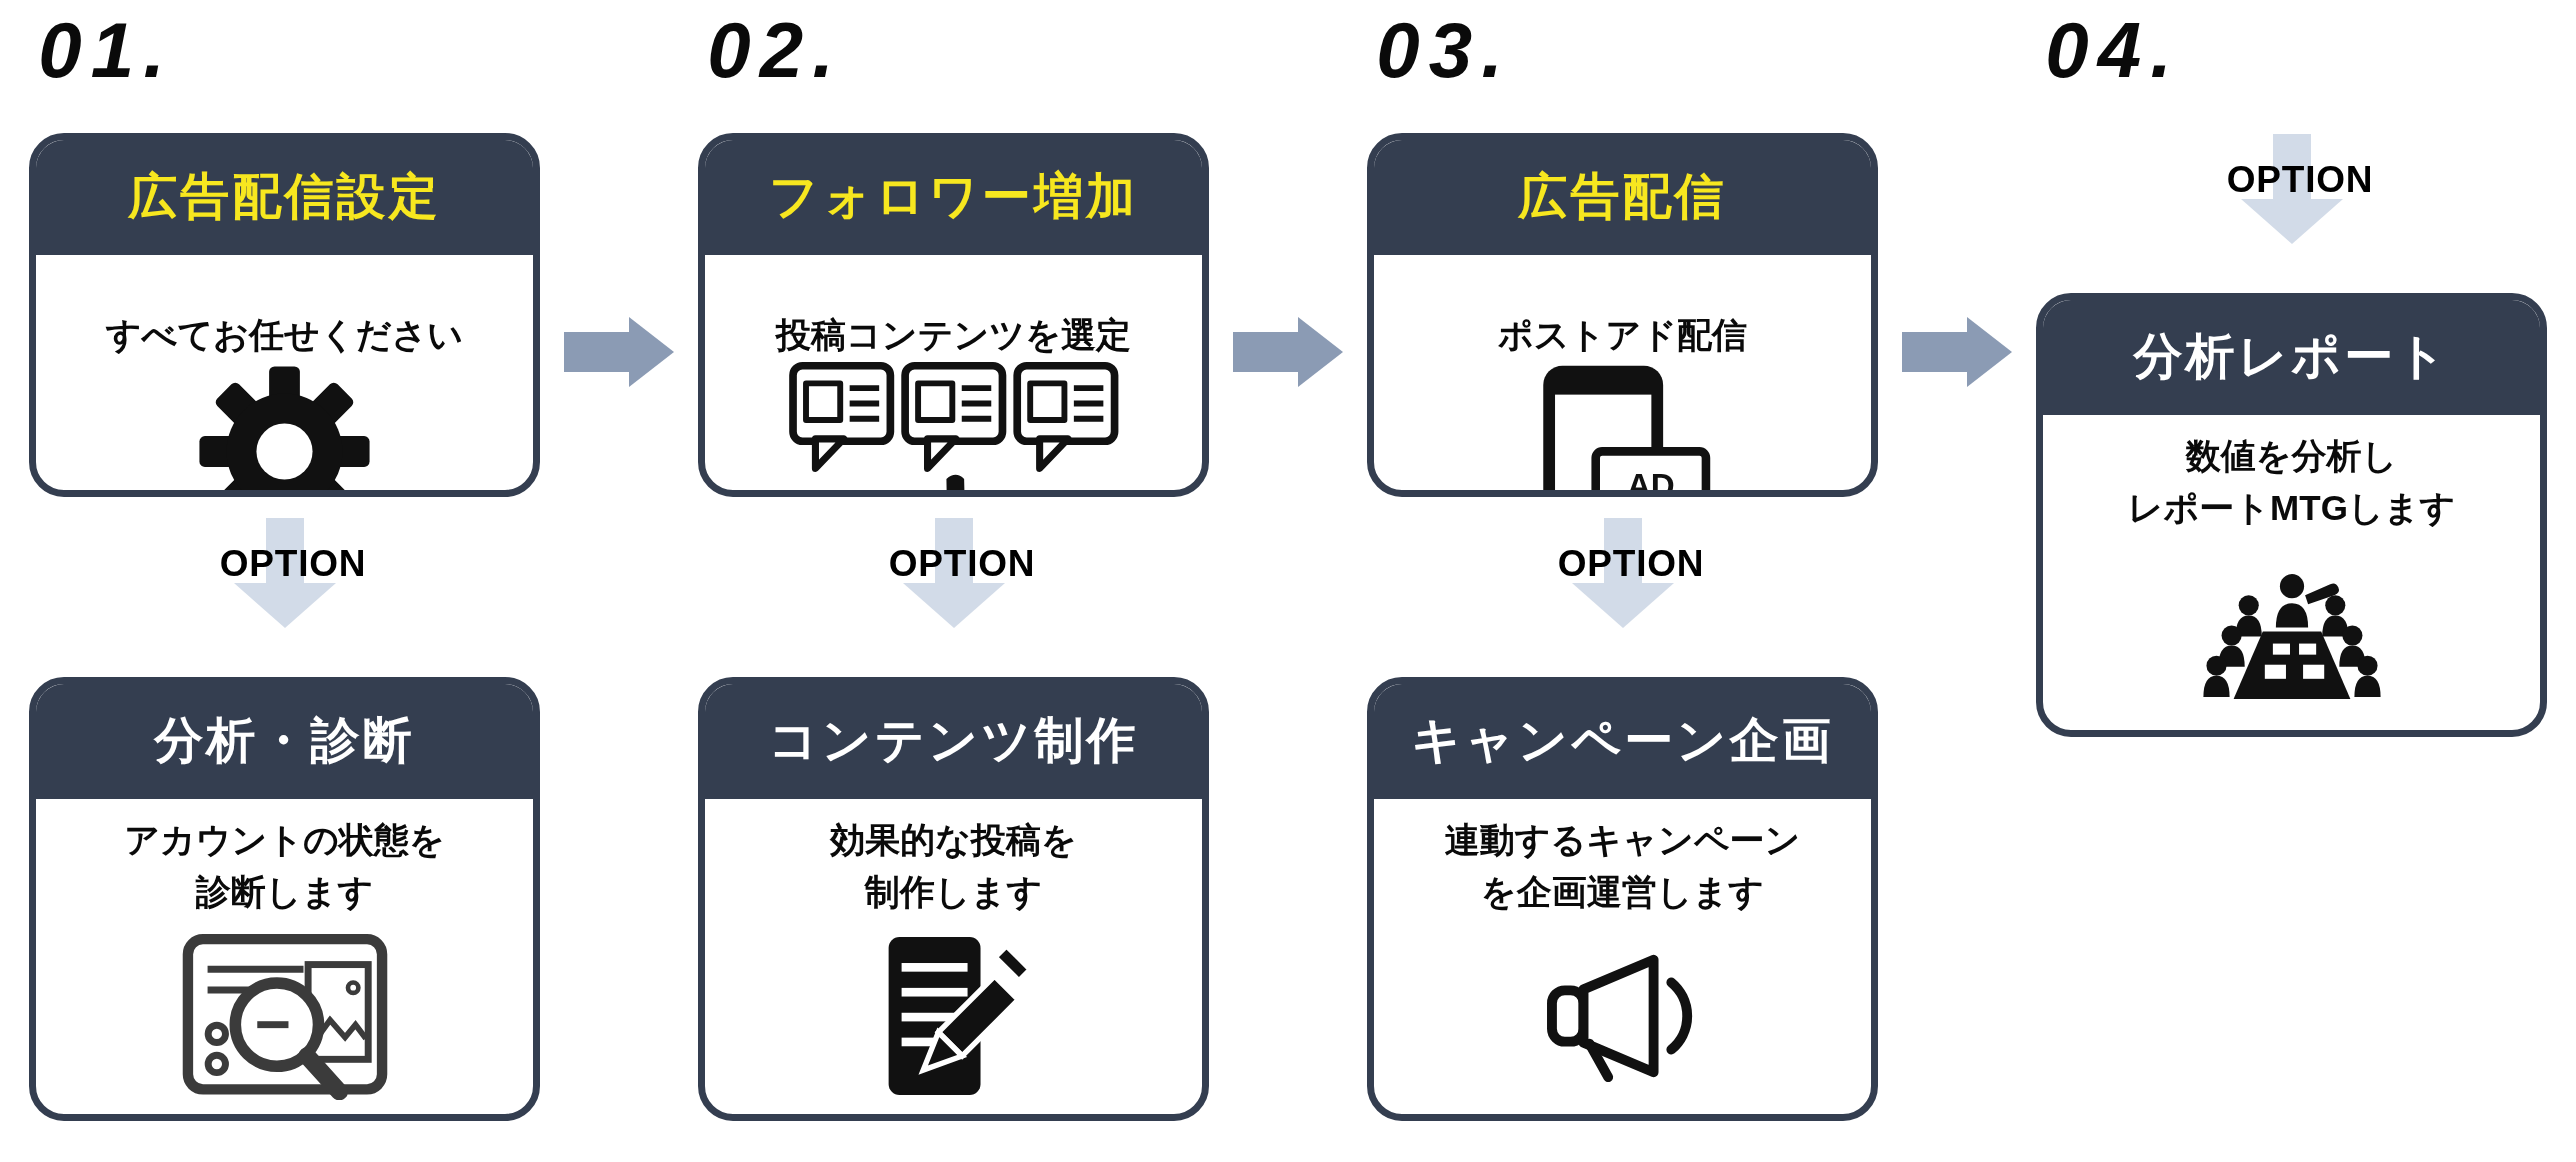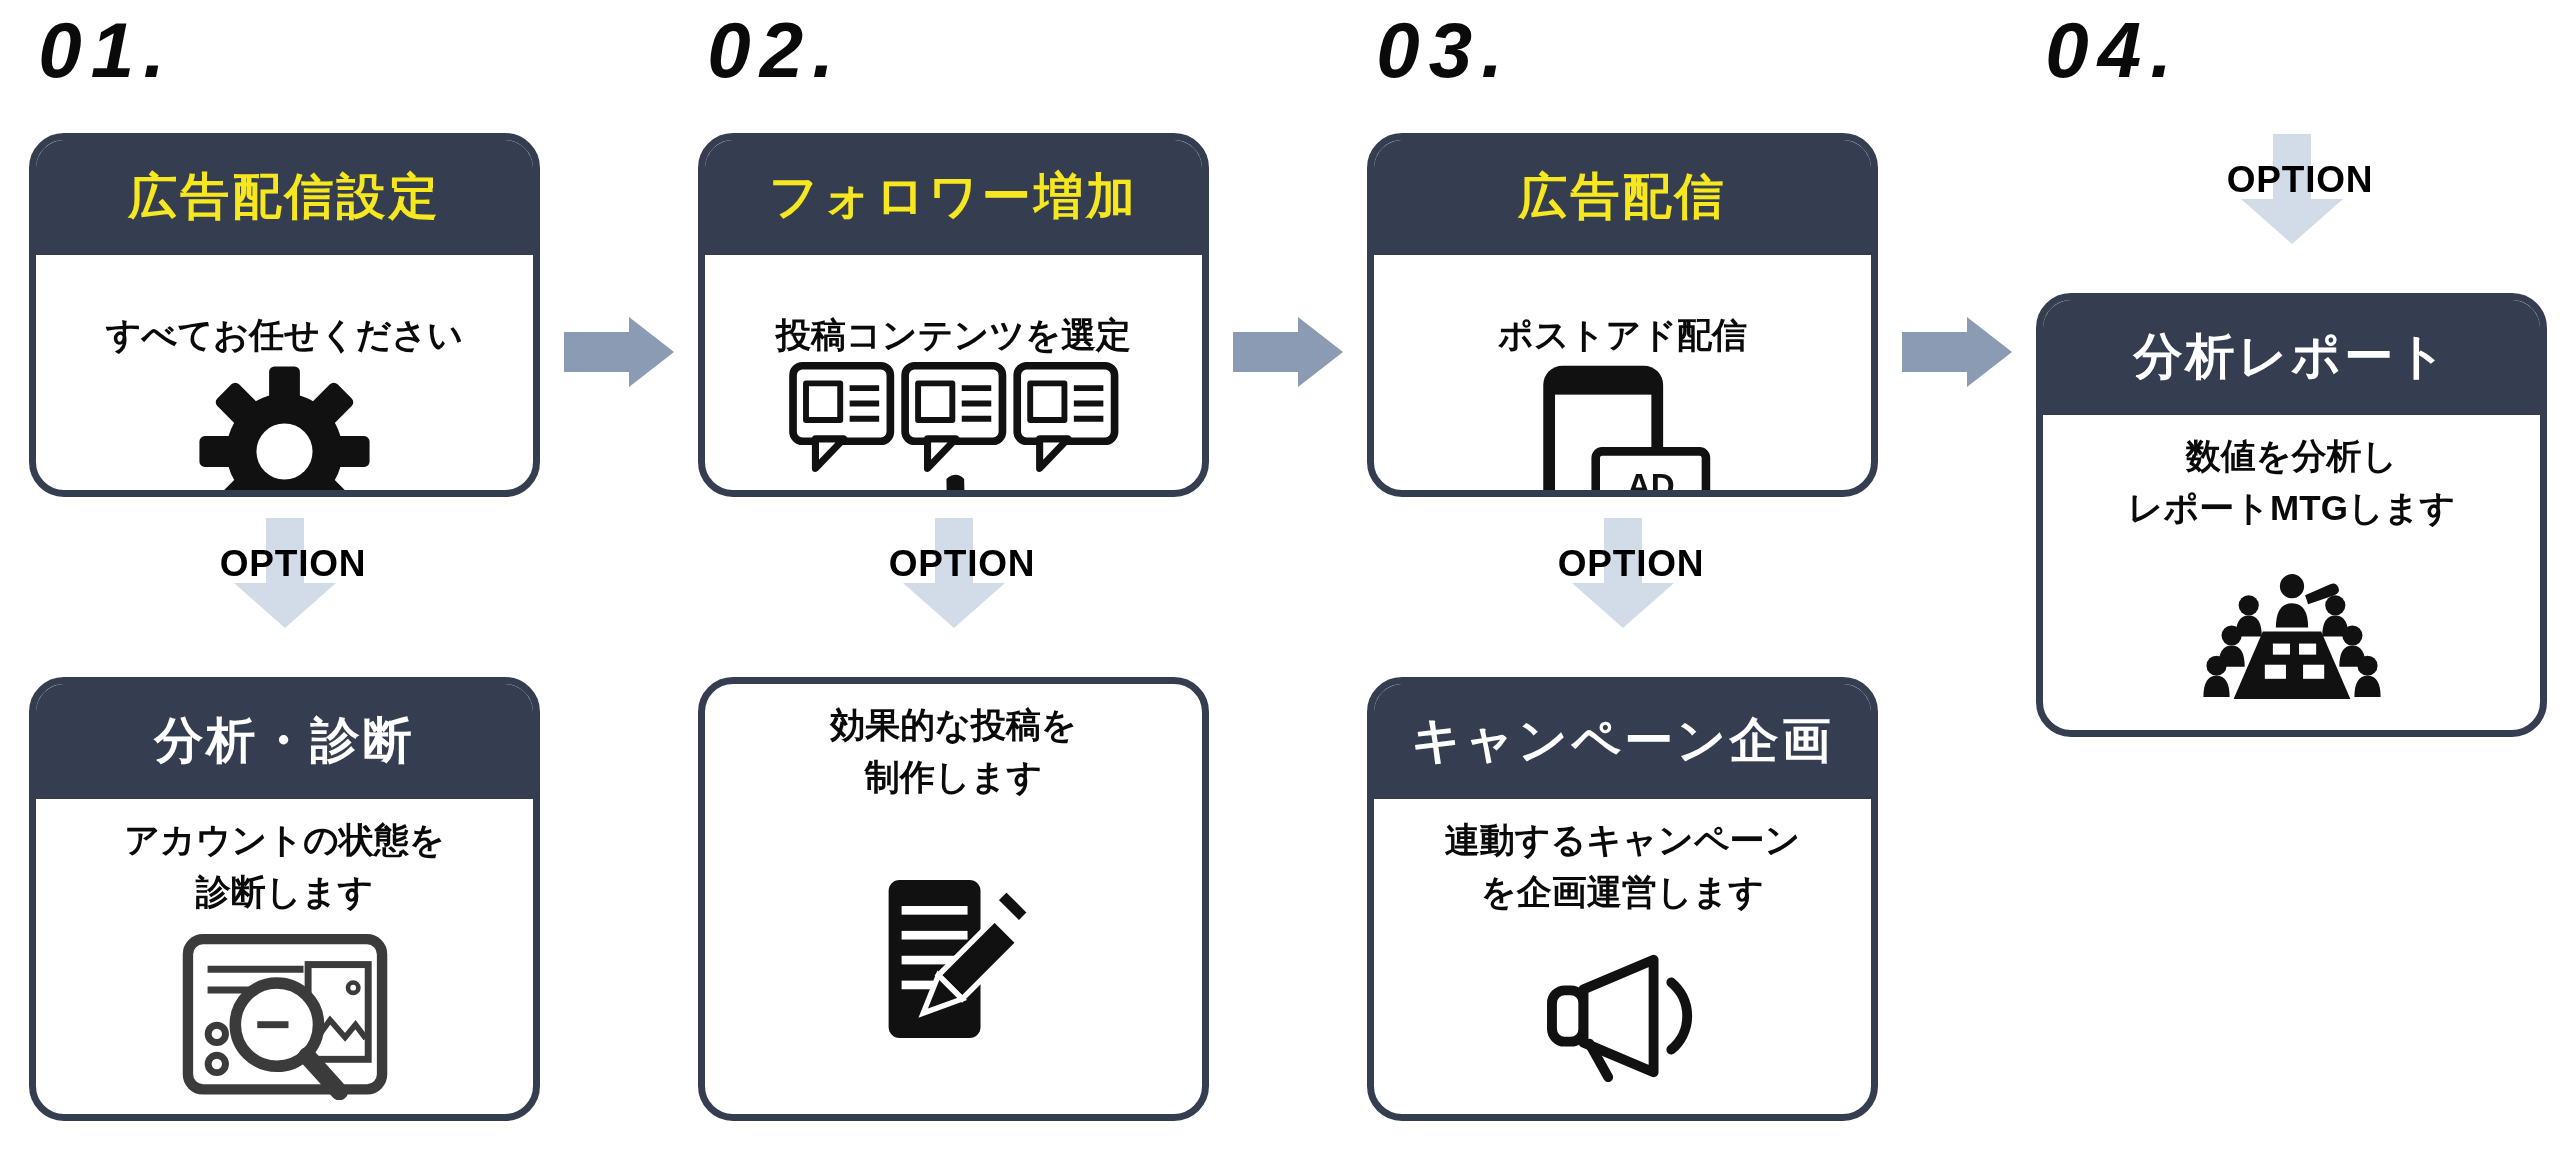--- a/index.html
+++ b/index.html
@@ -161,20 +161,21 @@
 
     <div class="option-zone">
       <div class="down-arrow">
         <div class="da-stem"></div>
           <div class="da-head"></div>
       </div>
       <div class="option-text">OPTION</div>
     </div>
 
     <section class="card bottom">
+      <header class="card-header">コンテンツ制作</header>
       <div class="card-body">
         <div class="line">効果的な投稿を</div>
         <div class="line">制作します</div>
       </div>
       <div class="icon-wrap">
         <svg viewBox="0 0 320 340" width="173" height="184">
           <rect x="40" y="24" width="170" height="292" rx="20" fill="#111"></rect>
           <g fill="#fff">
             <rect x="64" y="72" width="122" height="16"></rect>
             <rect x="64" y="118" width="122" height="16"></rect>

